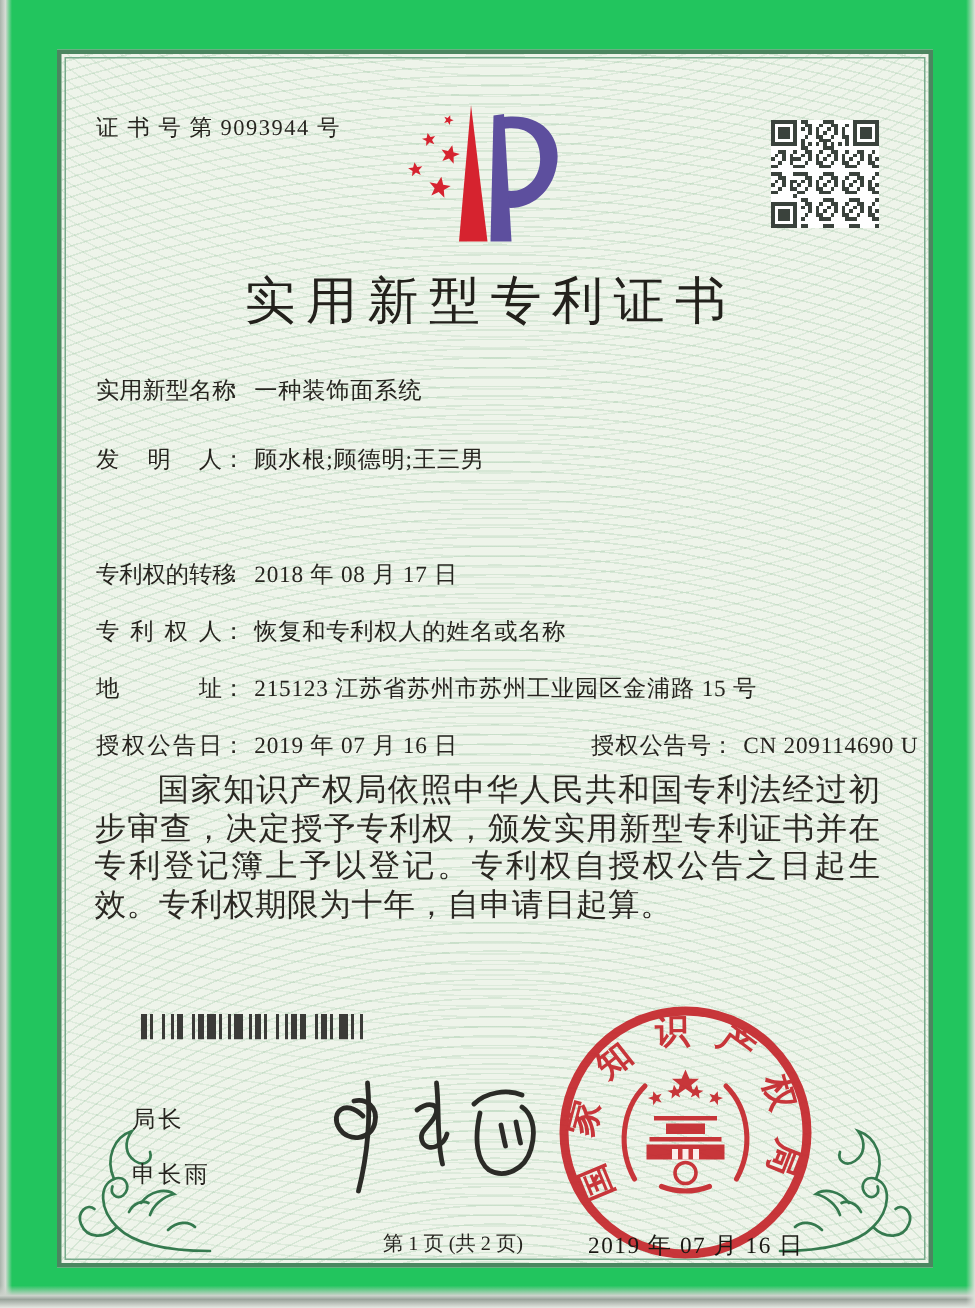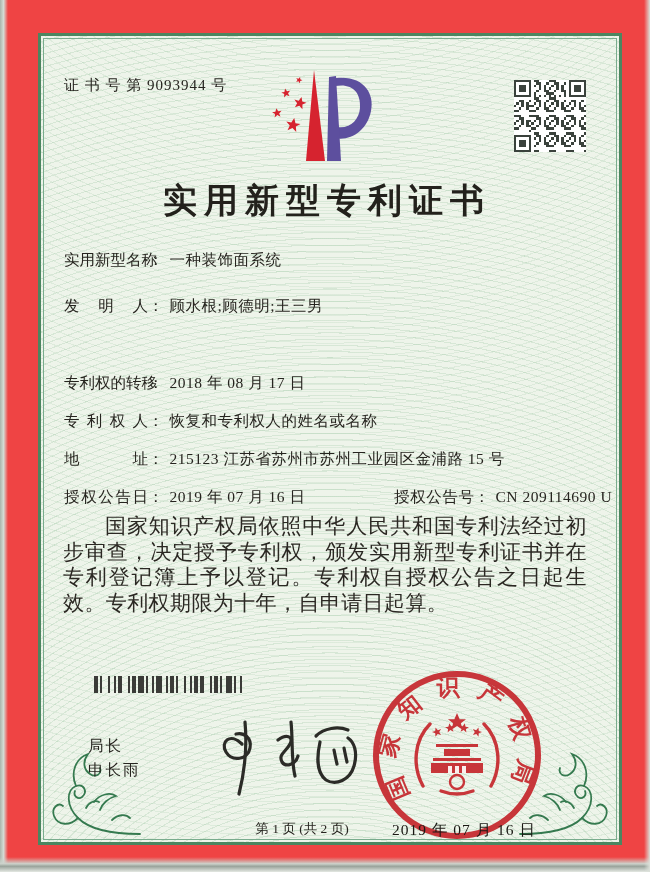--- a/index.html
+++ b/index.html
@@ -2,54 +2,54 @@
 <html><head>
 <meta charset="utf-8">
 <style>
   html,body{margin:0;padding:0;}
   body{
     width:650px;height:872px;position:relative;overflow:hidden;
     background:#fdfdfb;
     font-family:"Liberation Serif", serif;
     color:#26241f;
   }
-  .photo{position:absolute;inset:0;background:#ef4444;}
+  .photo{position:absolute;inset:0;background:#22c55e;}
   
   .scan-left{position:absolute;left:0;top:0;bottom:0;width:8px;z-index:9;
     background:linear-gradient(90deg,#a9b4ab 0%,#d5dbd4 45%,rgba(255,255,255,0) 100%);}
   .scan-bottom{position:absolute;left:0;right:0;bottom:0;height:15px;z-index:9;
     background:linear-gradient(180deg,rgba(255,255,255,0) 0%,#ccd2cb 45%,#99a39b 62%,#e4e8e2 100%);}
   .scan-right{position:absolute;right:0;top:0;bottom:0;width:6px;z-index:9;
     background:linear-gradient(270deg,#dbe0d9,rgba(255,255,255,0));}
   
   .frame{position:absolute;left:38px;top:33px;width:578px;height:806px;
     border:3px solid #4b8660;z-index:1;
     background-color:#eef4ea;
     background-image:
       repeating-radial-gradient(120% 90% at 50% 135%, rgba(120,178,132,.20) 0 1px, rgba(0,0,0,0) 1px 6px),
       repeating-radial-gradient(140% 100% at 50% -45%, rgba(120,178,132,.14) 0 1px, rgba(0,0,0,0) 1px 7px);}
   .frame::before{content:"";position:absolute;inset:2px;border:1px solid #79ac8d;}
   
   .certno{position:absolute;left:64px;top:76px;font-size:15px;letter-spacing:1px;z-index:3;}
   .logo{position:absolute;left:262px;top:64px;width:120px;height:120px;z-index:3;}
   .qr{position:absolute;left:514px;top:80px;width:72px;height:72px;z-index:3;background:#fff;}
   .title{position:absolute;left:38px;top:178px;width:578px;text-align:center;
-    font-size:34px;font-weight:700;letter-spacing:7px;color:#23211c;z-index:3;}
+    font-size:34px;font-weight:400;letter-spacing:7px;color:#23211c;z-index:3;}
   .frow{position:absolute;left:64px;font-size:15.5px;z-index:3;white-space:nowrap;}
   .flabel{display:inline-block;width:84px;text-align:justify;text-align-last:justify;vertical-align:bottom;}
   .colon{display:inline-block;margin-right:6px;}
   .fvalue{letter-spacing:.5px;font-family:Liberation Serif, serif;}
   .grant2{position:absolute;left:330px;top:0;white-space:nowrap;}
   .grant2 .flabel{width:80px;}
   .bodytext{position:absolute;left:63px;top:514px;width:524px;z-index:3;
     font-size:21px;line-height:25.5px;letter-spacing:.4px;color:#2b2823;text-align:justify;}
   .bodytext p{margin:0;text-indent:2em;}
   .barcode{position:absolute;left:94px;top:676px;width:152px;height:17px;z-index:3;}
   .director{position:absolute;left:88px;top:736px;font-size:15.5px;letter-spacing:2px;z-index:3;}
-  .director .name{margin-top:3px;}
+  .director .name{margin-top:16px;}
   .signature{position:absolute;left:212px;top:710px;width:160px;height:92px;z-index:3;}
   .seal{position:absolute;left:368px;top:666px;width:178px;height:178px;z-index:4;opacity:.92;}
   .sealdate{position:absolute;left:392px;top:820px;font-size:15.5px;letter-spacing:1px;color:#191813;z-index:5;white-space:nowrap;}
   .pagefoot{position:absolute;left:12px;top:820px;width:580px;text-align:center;font-size:13.5px;z-index:3;}
   .orn{position:absolute;width:100px;height:100px;z-index:2;}
   .orn-left{left:42px;top:742px;}
   .orn-right{left:518px;top:742px;transform:scaleX(-1);}
 </style>
 </head>
 <body>

